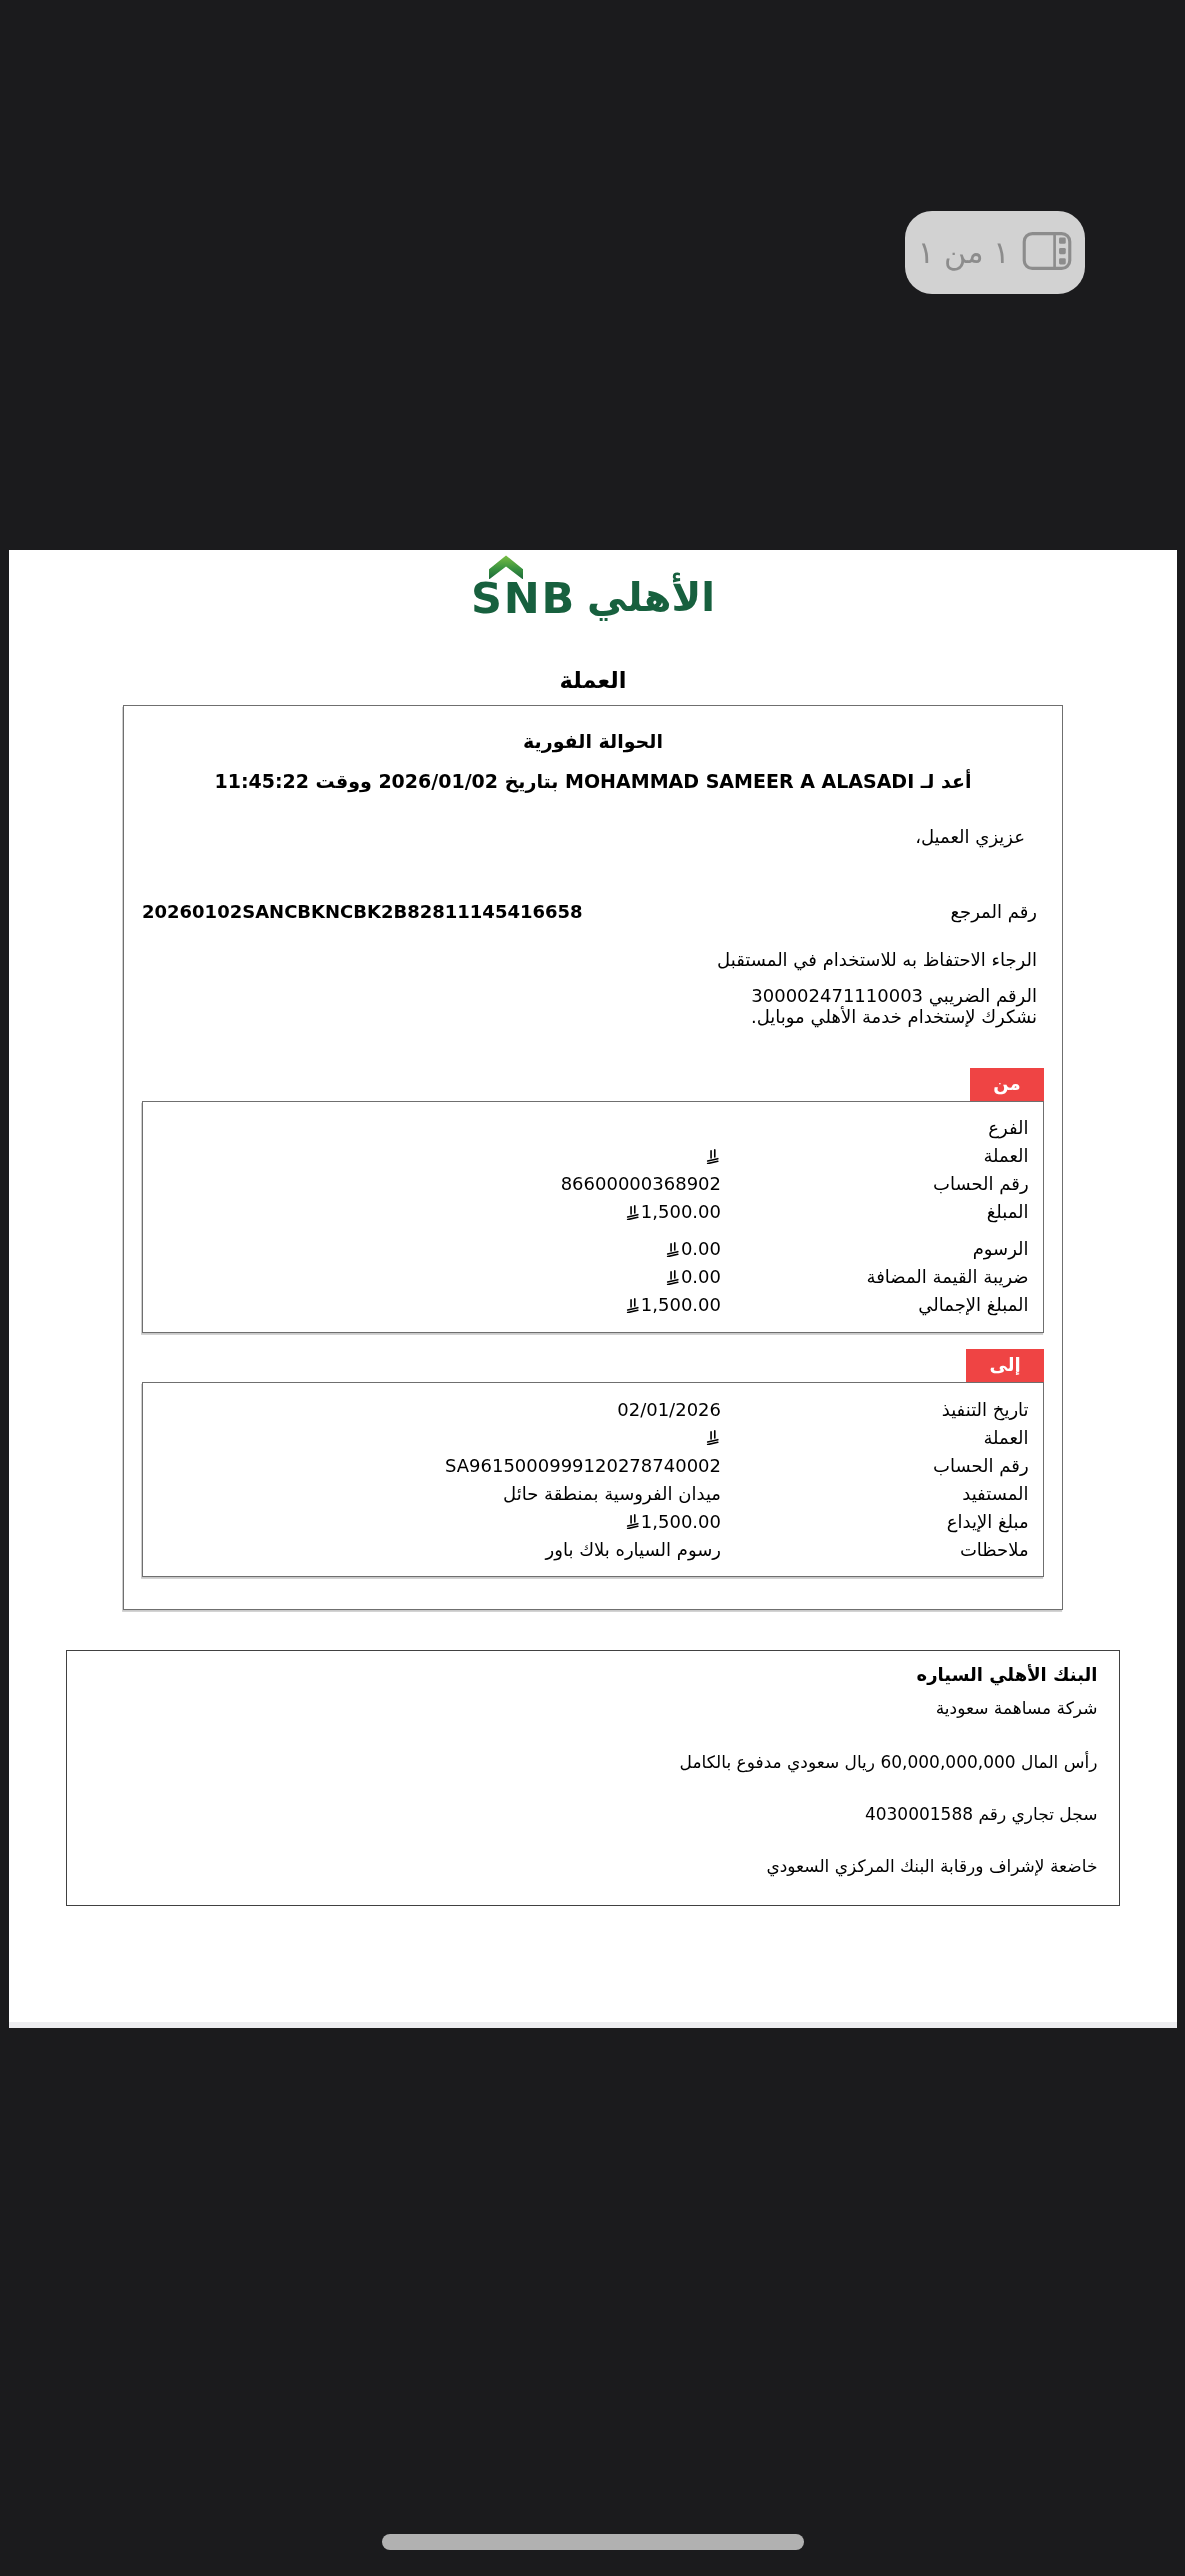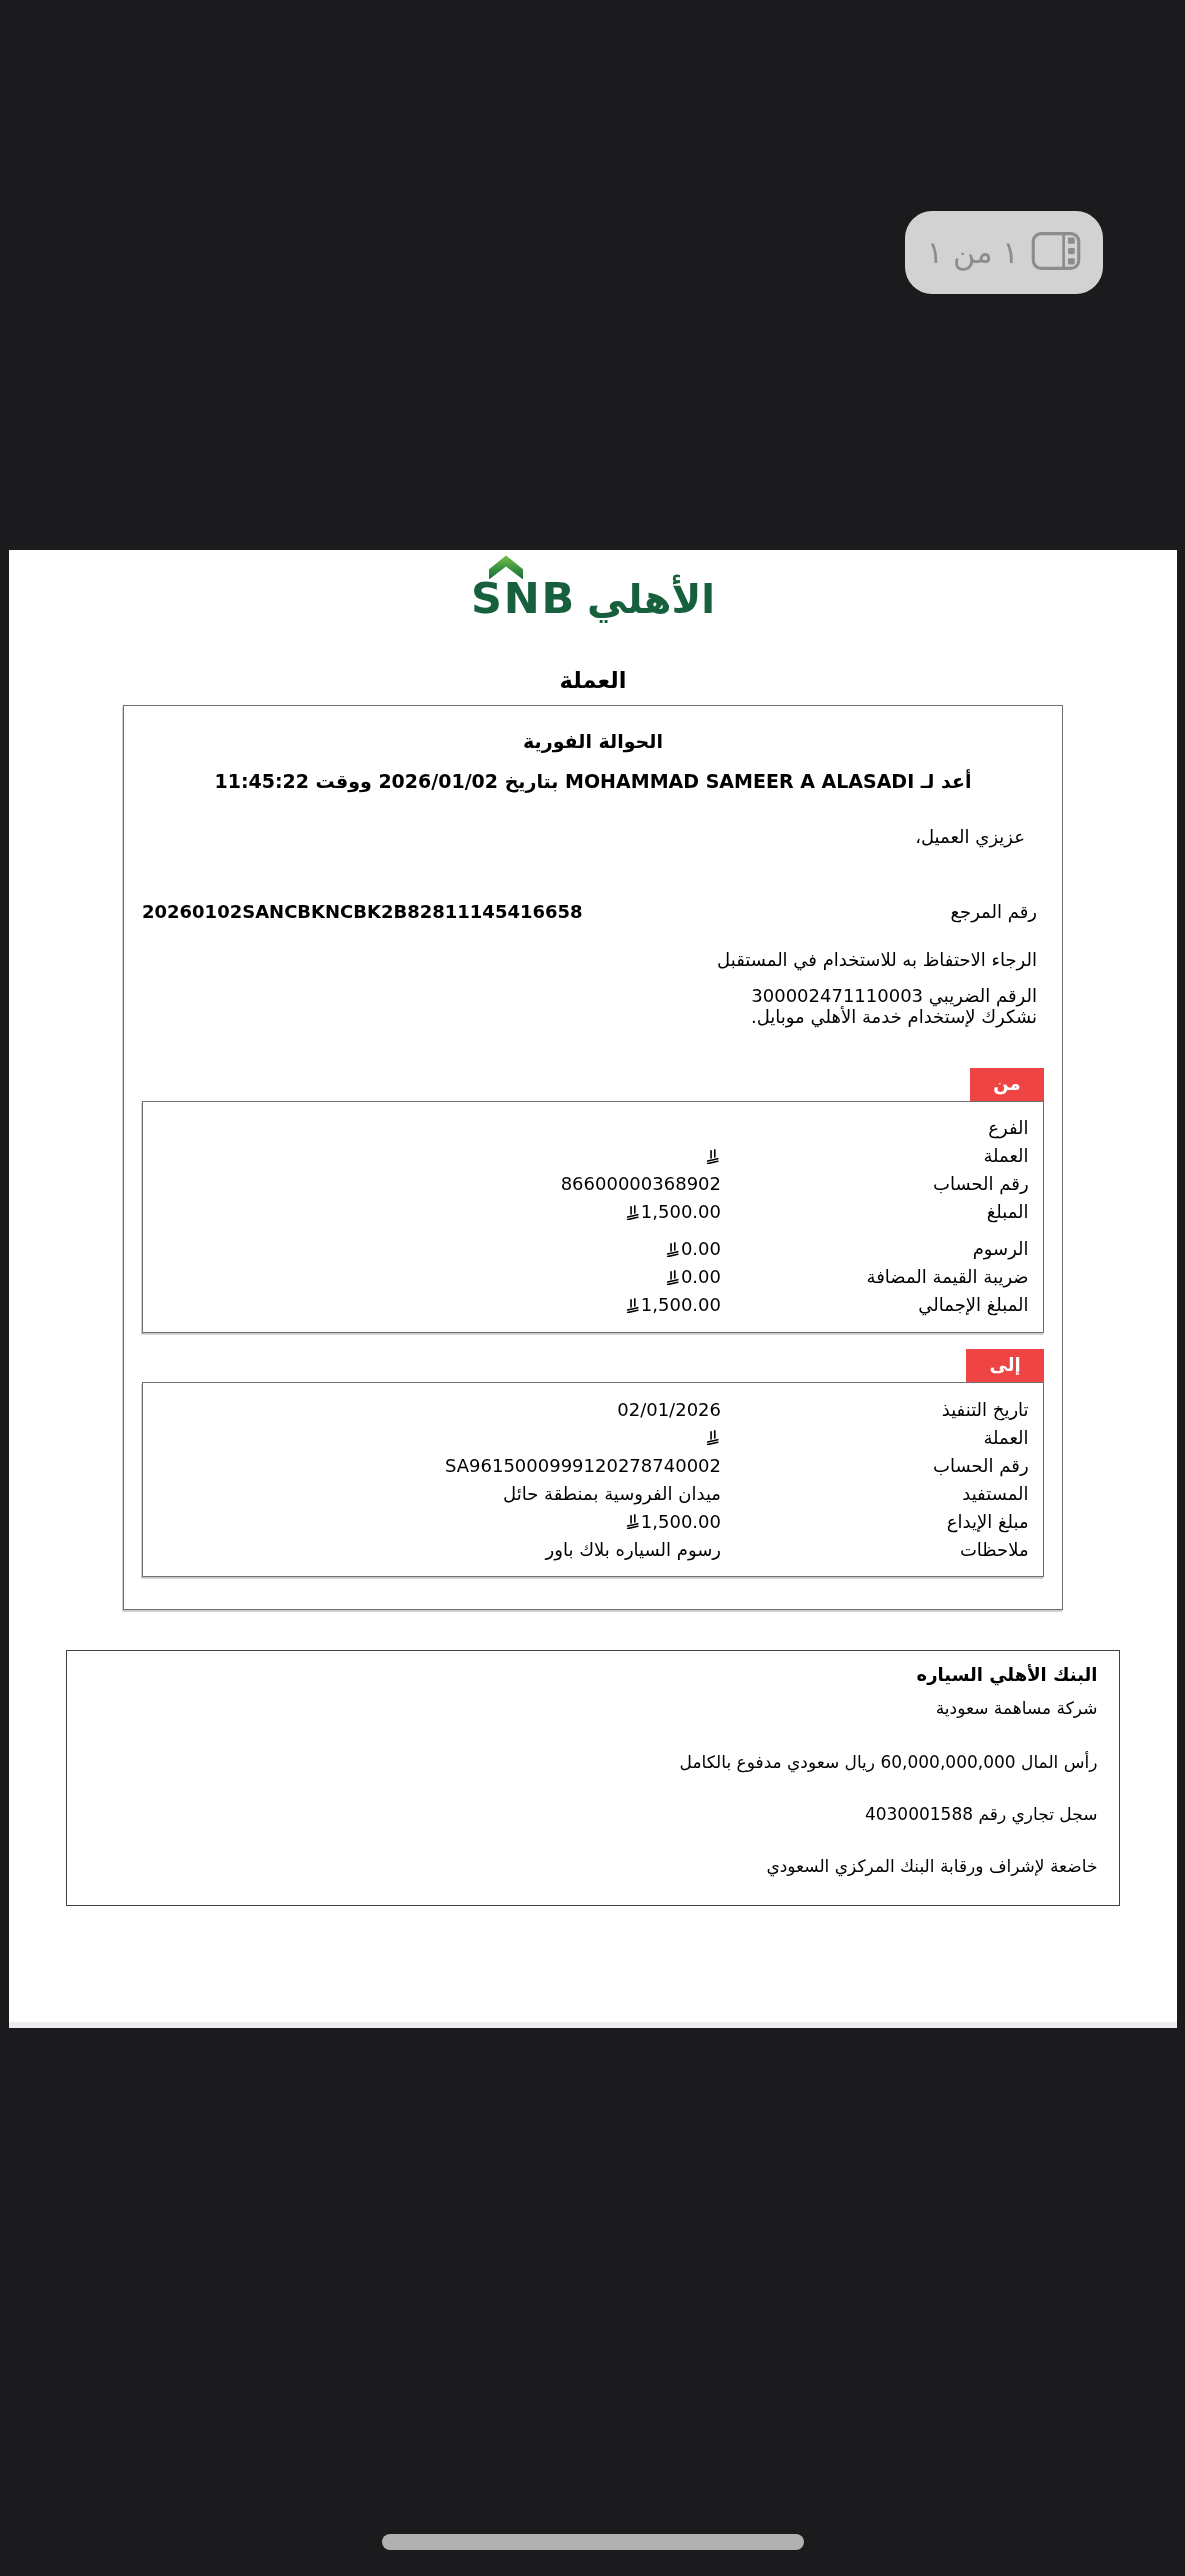--- a/index.html
+++ b/index.html
@@ -7,21 +7,21 @@
   body {
     background:#1b1b1d;
     font-family:"DejaVu Sans", sans-serif;
     position:relative;
     overflow:hidden;
   }
 
   
   .page-pill {
     position:absolute; left:905px; top:211px;
-    width:198px; height:83px; border-radius:27px;
+    width:180px; height:83px; border-radius:27px;
     background:#d2d2d2;
     display:flex; flex-direction:row-reverse;
     align-items:center; justify-content:center; gap:12.6px;
     color:#8c8c8c;
   }
   .page-pill .pill-label { font-size:30.5px; direction:rtl; }
   .home-indicator {
     position:absolute; left:50%; transform:translateX(-50%);
     bottom:26px; width:422px; height:16px; border-radius:8px;
     background:#b1b1b1;
@@ -32,21 +32,21 @@
     position:absolute; left:9px; top:550px;
     width:1168px; height:1478px;
     background:#ffffff;
     border-bottom:6.3px solid #ededf0;
     direction:rtl;
     color:#000;
   }
 
   
   .logo-wrap { padding-top:27px; text-align:center; direction:ltr; height:115px; }
-  .logo { display:inline-flex; align-items:center; gap:10.8px; position:relative; }
+  .logo { display:inline-flex; gap:10.8px; position:relative; }
   .logo .snb {
     font-size:43px; font-weight:bold; color:#17603e; letter-spacing:1.8px;
     position:relative; line-height:1;
   }
   .logo .chevron {
     position:absolute; top:-21.6px; left:18px;
     width:34px; height:24px;
     background:linear-gradient(180deg,#7cc044 0%,#3b9440 55%,#1c6a3a 100%);
     clip-path:polygon(50% 0%, 100% 58%, 100% 100%, 50% 46%, 0% 100%, 0% 58%);
   }

